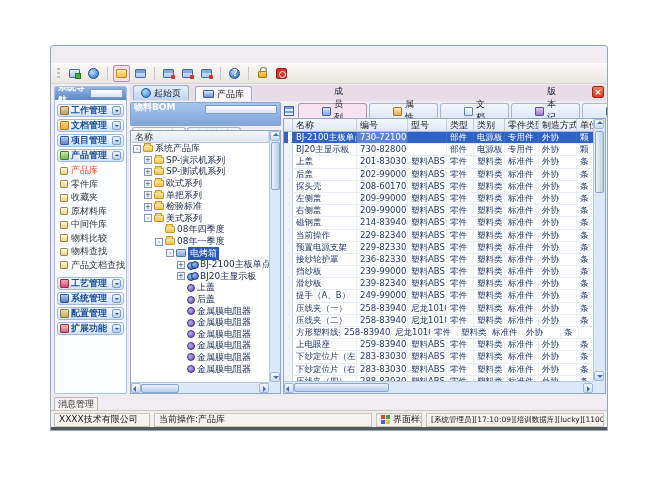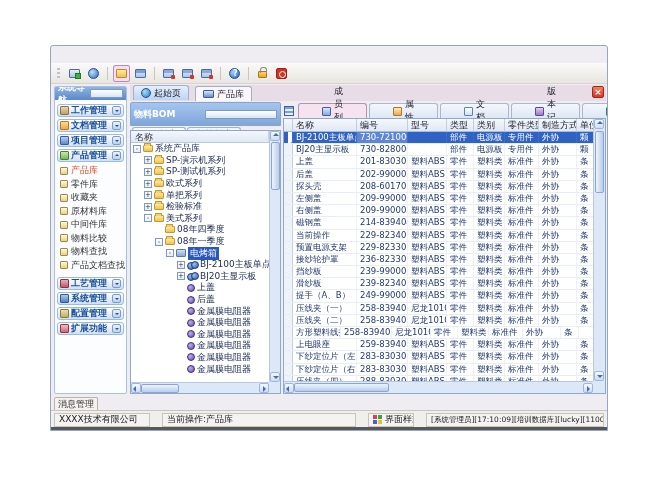--- a/index.html
+++ b/index.html
@@ -63,21 +63,21 @@
   .doc-tab{display:inline-flex;align-items:center;gap:3px;height:15px;padding:0 7px;margin-left:3px;
     border:1px solid #9fb0cc;border-bottom:none;border-radius:3px 3px 0 0;background:linear-gradient(#e6f0fc,#bcd4f2);color:#223;}
   .doc-tab.active{background:#fbf6fa;}
   .dt-home{width:10px;height:10px;border-radius:50%;background:radial-gradient(circle at 35% 35%,#a8d8f8,#3078c8);border:1px solid #1c548f;}
   .dt-product{width:11px;height:8px;background:linear-gradient(#d8e8fc,#6890cc);border:1px solid #3c609c;border-radius:1px;}
   .close-btn{position:absolute;right:2px;top:1px;width:12px;height:12px;background:linear-gradient(#f08060,#d83820);
     border:1px solid #a02818;border-radius:2px;color:#fff;font-size:9px;line-height:10px;text-align:center;font-weight:bold;}
   
   .midpanel{position:absolute;left:79px;top:56px;width:151px;height:292px;}
   .panel-cap{height:13px;background:linear-gradient(#a5c5ee,#7fa6da);border:1px solid #87a6cf;border-radius:2px 2px 0 0;
-    color:#fff;font-weight:bold;display:flex;align-items:center;padding:11px 3px;}
+    color:#fff;font-weight:bold;display:flex;align-items:flex-end;padding:11px 3px;}
   .panel-cap span{flex:1;}
   .ver-tabs{height:15px;display:flex;align-items:flex-end;padding-left:2px;gap:1px;}
   .vtab{height:14px;padding:0 8px;border:1px solid #9bb2d4;border-bottom:none;border-radius:3px 3px 0 0;
     background:linear-gradient(#f2f6fc,#d8e4f4);color:#234;display:flex;align-items:center;}
   .vtab.active{background:#fdfdfe;}
   .treebox{position:absolute;left:0;top:28px;right:0;bottom:0;background:#fff;border:1px solid #8fa9cc;}
   .tree-head{position:absolute;left:0;top:0;right:11px;height:12px;background:linear-gradient(#f4f7fb,#dfe8f4);
     border-bottom:1px solid #b8c8e0;border-right:1px solid #c8d4e8;padding:0 4px;color:#333;line-height:12px;}
   .tree-rows{position:absolute;left:0;top:12px;right:11px;bottom:11px;overflow:hidden;}
   .tree-row{height:11.6px;display:flex;align-items:center;white-space:nowrap;}
@@ -131,21 +131,21 @@
     white-space:nowrap;flex:none;line-height:11px;}
   .cell.c0{background:#eef2f9;border-right:1px solid #c2cfe2;}
   .grid-row.sel{background:#2f62c2;}
   .grid-row.sel .cell{color:#fff;border-right-color:#3a6cc8;background:transparent;}
   .grid-row.sel .cell.c2{background:#5d86d6;}
   .sel-arrow{width:0;height:0;border-left:4px solid #fff;border-top:3px solid transparent;border-bottom:3px solid transparent;margin:2.5px 0 0 1px;}
   
   .msg-tab{position:absolute;left:3px;top:351px;width:44px;height:13px;border:1px solid #b8b2aa;border-bottom:none;
     border-radius:2px 2px 0 0;background:#f4f1ee;text-align:center;line-height:12px;color:#333;}
   .statusbar{position:absolute;left:0;top:364px;right:0;height:18px;background:#f1efec;border-top:1px solid #c8c4be;
-    display:flex;align-items:center;padding:0 3px;gap:12px;}
+    display:flex;align-items:center;padding:0 3px;gap:4px;}
   .sb-cell{height:14px;border:1px solid #c7c3bd;background:#f5f3f0;display:flex;align-items:center;padding:0 4px;
     white-space:nowrap;overflow:hidden;color:#222;}
   .sb-company{width:96px;} .sb-oper{flex:1;} .sb-style{width:46px;gap:3px;} .sb-session{width:178px;font-size:7.5px;}
   .style-icon{width:9px;height:9px;flex:none;background:
     linear-gradient(#e04040,#e04040) 0 0/4px 4px no-repeat,
     linear-gradient(#40a040,#40a040) 5px 0/4px 4px no-repeat,
     linear-gradient(#4060e0,#4060e0) 0 5px/4px 4px no-repeat,
     linear-gradient(#e0c040,#e0c040) 5px 5px/4px 4px no-repeat;}
   .dd-arrow{width:0;height:0;border:3px solid transparent;border-top-color:#444;margin-top:3px;flex:none;}
   .winline{position:absolute;left:0;bottom:0;right:0;height:3px;background:#57575a;}

